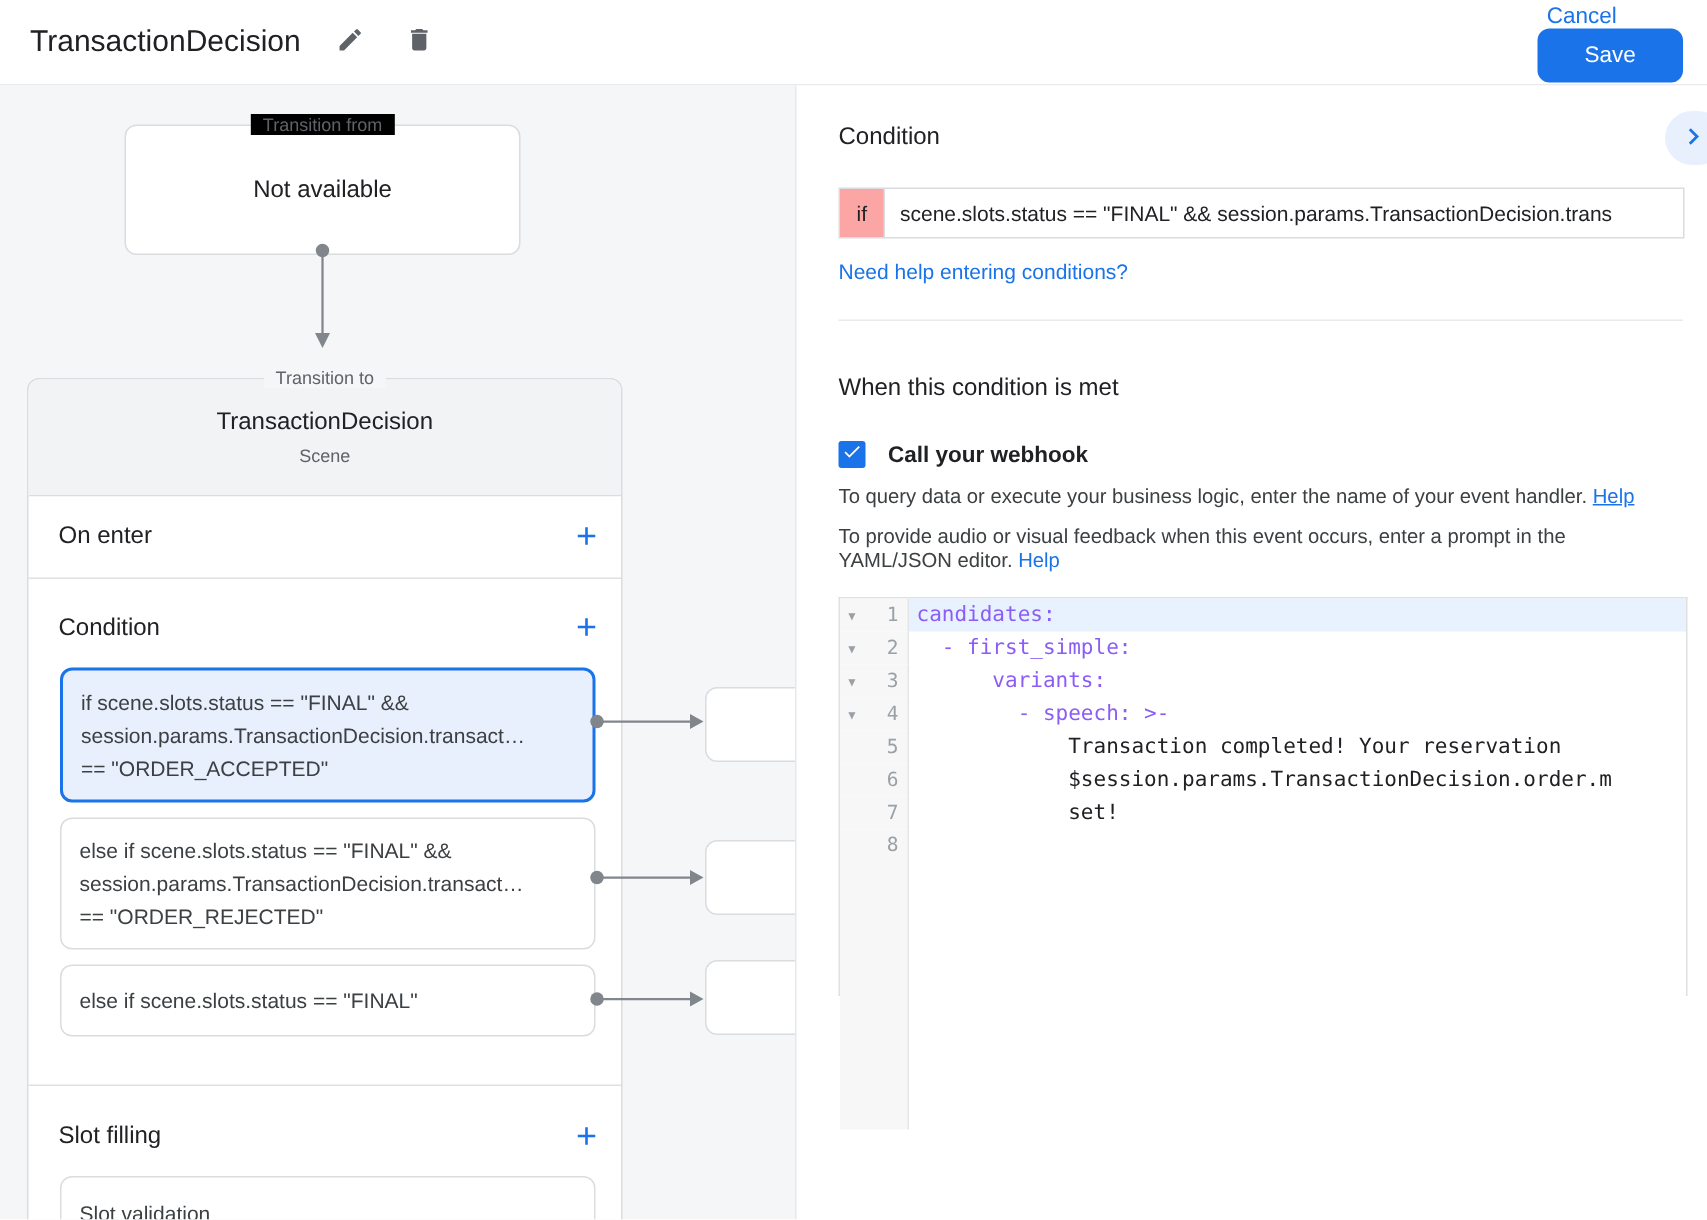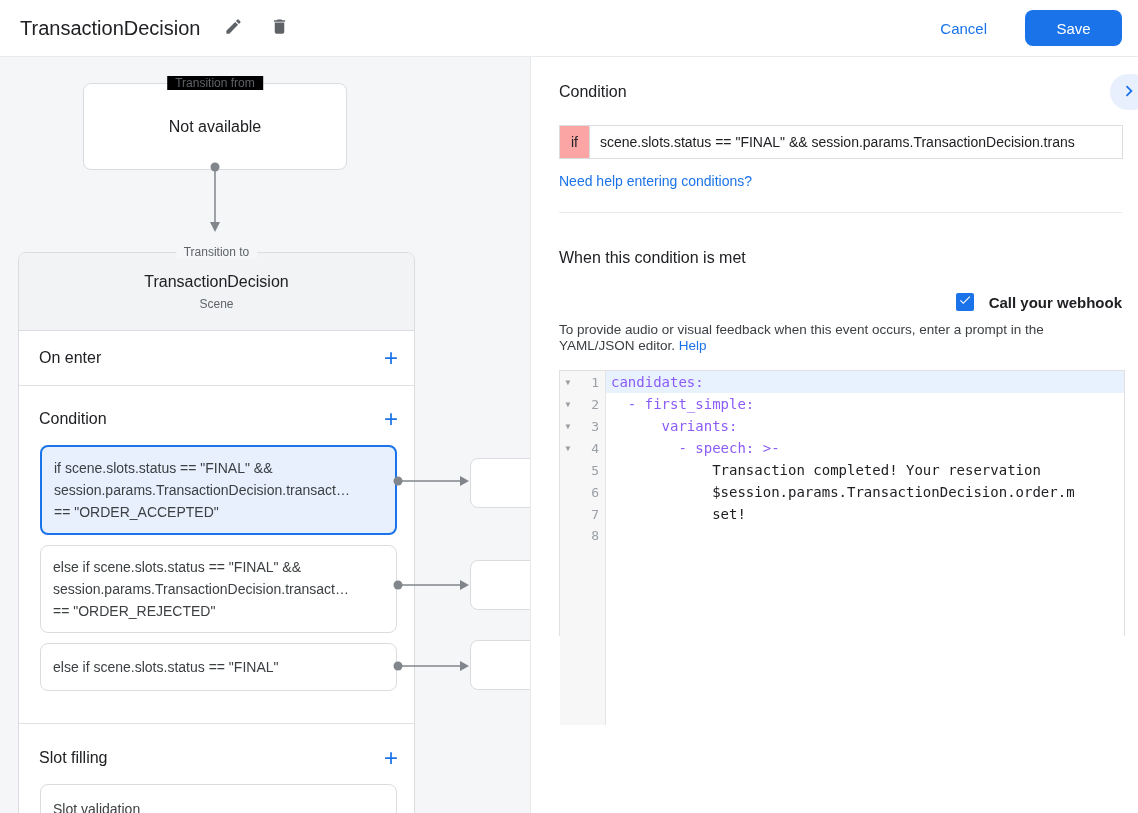--- a/index.html
+++ b/index.html
@@ -7,21 +7,21 @@
     font-family:"Liberation Sans", sans-serif; color:#202124; }
 
   
   .topbar { height:57px; border-bottom:1px solid #e8eaed; display:flex;
     align-items:center; justify-content:space-between; padding:0 16px 0 20px; background:#fff; }
   .title-group { display:flex; align-items:center; gap:20px; }
   .page-title { font-size:20px; font-weight:400; color:#202124; }
   .icon-btn { background:none; border:none; cursor:pointer; width:26px; height:26px;
     display:flex; align-items:center; justify-content:center; color:#5f6368; }
   .icon-btn svg { fill:#5f6368; }
-  .actions { display:flex; align-items:center; }
+  .actions { display:flex; align-items:center;flex-direction:column; }
   .text-btn { background:none; border:none; color:#1a73e8; font-size:15px; font-weight:500;
     cursor:pointer; margin-right:38px; font-family:inherit; }
   .primary-btn { background:#1a73e8; color:#fff; border:none; border-radius:8px;
     width:97px; height:36px; font-size:15px; font-weight:500; cursor:pointer; font-family:inherit; }
 
   
   .main { display:flex; height:756px; }
   .canvas { width:530px; flex:0 0 530px; position:relative; background:#f5f6f8; overflow:hidden; }
   .panel { flex:1; background:#fff; border-left:1px solid #e6e8ea; position:relative; overflow:hidden; }
 
@@ -74,21 +74,21 @@
     background:#fff; width:564px; }
   .if-cell { width:30px; background:#fca5a5; border-right:1px solid #dadce0;
     display:flex; align-items:center; justify-content:center; font-size:14px; color:#202124; }
   .if-expr { flex:1; display:flex; align-items:center; padding:0 10px; font-size:14px;
     color:#202124; white-space:nowrap; overflow:hidden; cursor:text; }
   .help-cond-link { display:inline-block; margin-top:14px; font-size:14px; color:#1a73e8;
     text-decoration:none; cursor:pointer; }
   .panel-divider { height:1px; background:#e8eaed; margin-top:22px; }
 
   .met-sec { padding:36px 16px 0 28px; }
-  .check-row { display:flex; align-items:center; margin-top:26px;justify-content:flex-end; }
+  .check-row { display:flex; align-items:center; margin-top:26px; }
   .check-row.second { margin-top:31px; }
   .checkbox { width:18px; height:18px; border-radius:2px; background:#1a73e8;
     display:flex; align-items:center; justify-content:center; cursor:pointer; flex:0 0 18px; }
   .check-label { margin-left:15px; font-size:15px; font-weight:700; color:#202124; }
   .badge { margin-left:16px; background:#f3e8fd; color:#8430ce; font-size:11px;
     font-weight:500; letter-spacing:0.3px; padding:3px 9px; border-radius:3px; }
   .desc { margin-top:11px; font-size:13.5px; line-height:16px; color:#3c4043; max-width:560px; }
   .desc a { color:#1a73e8; cursor:pointer; }
   .desc a.u { text-decoration:underline; }
   .desc a.nu { text-decoration:none; }
@@ -235,20 +235,24 @@
       <div class="check-row">
         <span class="checkbox">
           <span>
             <svg width="14" height="14" viewBox="0 0 24 24" fill="#fff">
                 <path d="M9 16.17L4.83 12l-1.42 1.41L9 19 21 7l-1.41-1.41z"></path>
               </svg>
           </span>
         </span>
         <span class="check-label">Call your webhook</span>
       </div>
+      <p class="desc">
+        <span>To query data or execute your business logic, enter the name of your event handler.</span>
+        <a class="u">Help</a>
+      </p>
 
       <p class="desc">
         <span>To provide audio or visual feedback when this event occurs, enter a prompt in the YAML/JSON editor.</span>
         <a class="nu">Help</a>
       </p>
 
 
       <div class="editor">
         <div class="ed-row">
           <div class="gut">

